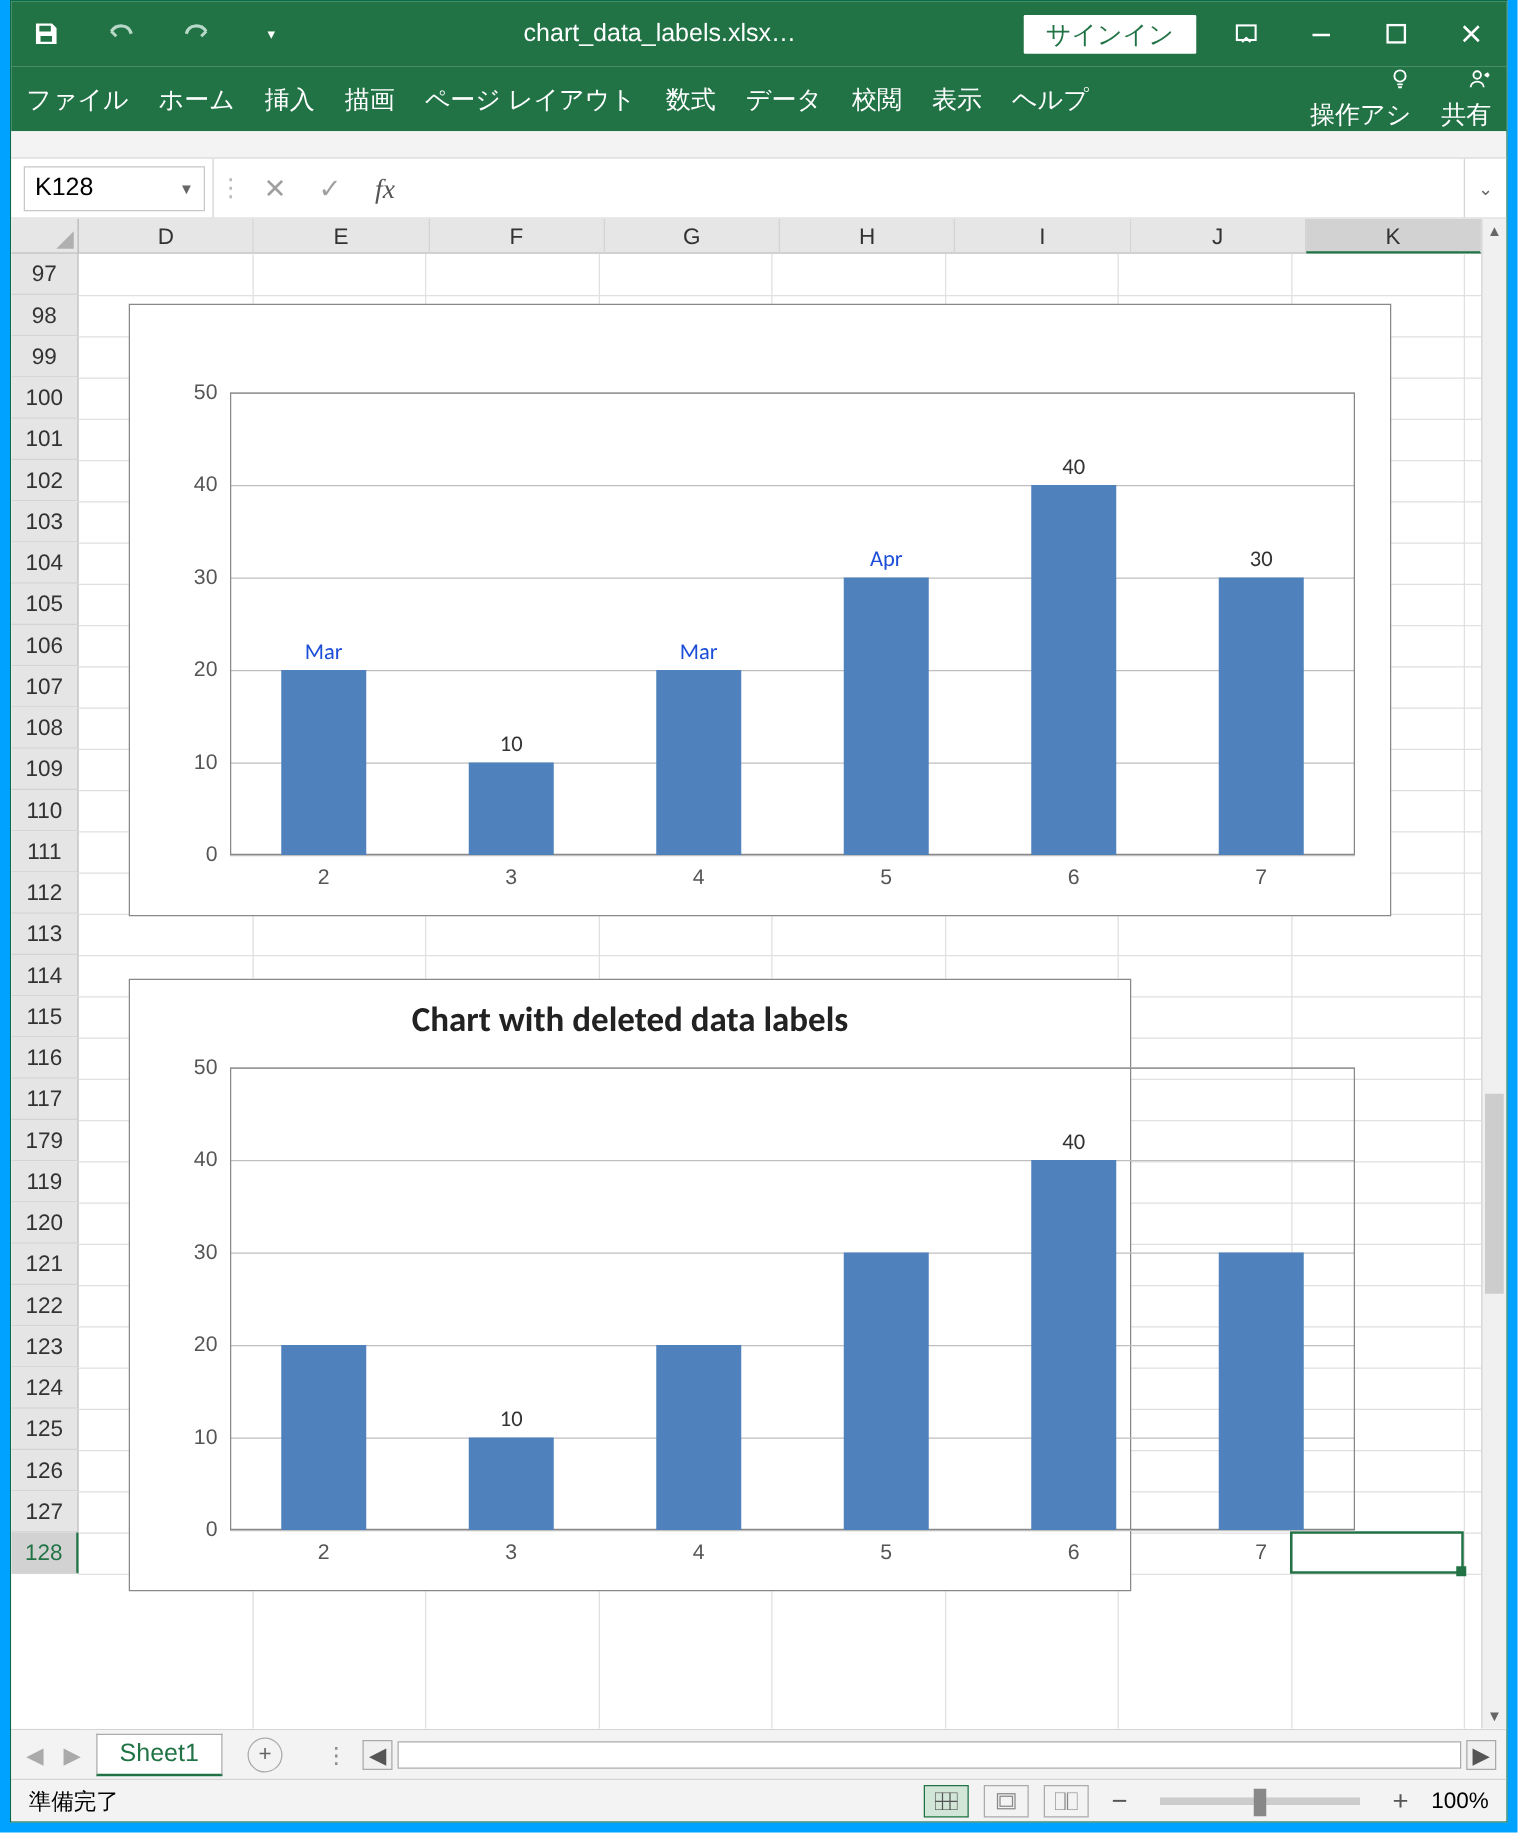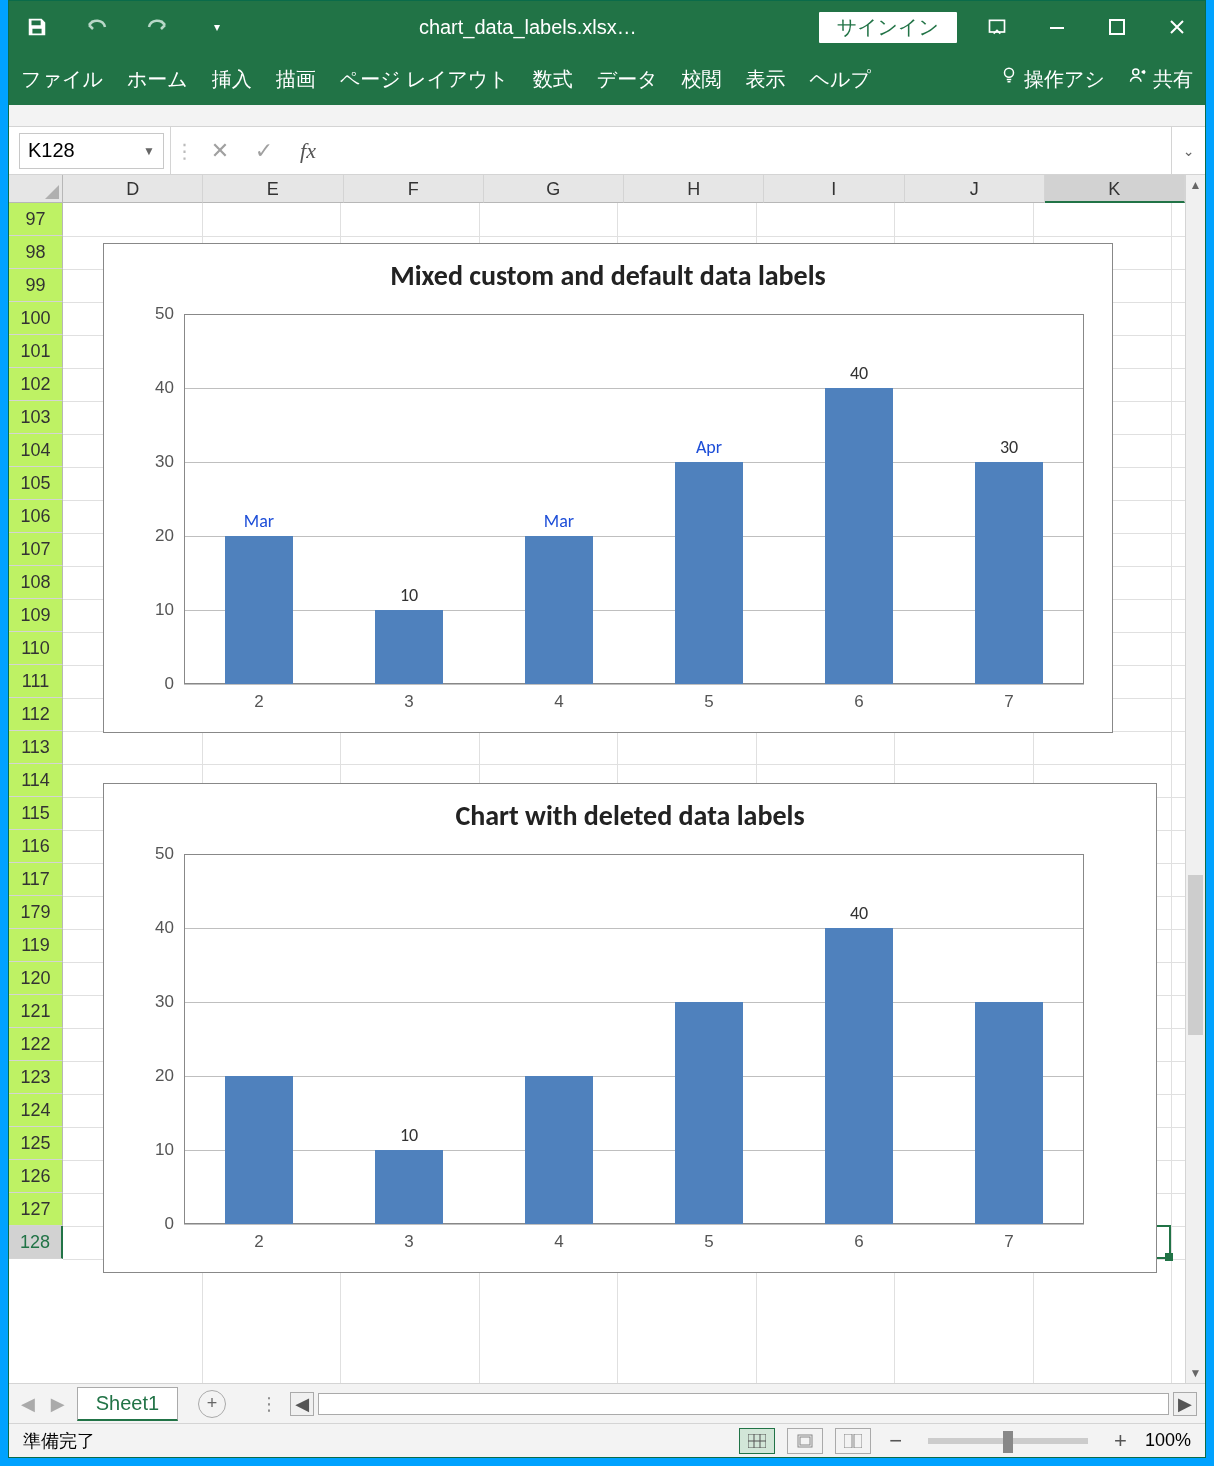--- a/index.html
+++ b/index.html
@@ -7,38 +7,38 @@
   .window { position: absolute; left: 8px; top: 0; right: 8px; bottom: 8px; background: #fff; display: flex; flex-direction: column; border: 1px solid #0a6b4a; }
   .titlebar { background: #217346; color: #fff; height: 52px; display: flex; align-items: center; padding: 0 8px; gap: 20px; }
   .titlebar .tb-btn { width: 40px; height: 40px; display: flex; align-items: center; justify-content: center; cursor: pointer; }
   .titlebar .spacer { flex: 1; text-align: center; font-size: 20px; white-space: nowrap; overflow: hidden; }
   .signin { background: #fff; color: #217346; padding: 2px 18px; font-size: 20px; border-radius: 1px; cursor: pointer; }
   .titlebar svg { fill: #fff; }
   .caret-down { font-size: 12px; }
   .ribbon-tabs { background: #217346; color: #fff; height: 52px; display: flex; align-items: center; padding: 0 12px; gap: 24px; font-size: 20px; }
   .ribbon-tabs > div { cursor: pointer; white-space: nowrap; }
   .ribbon-spacer { flex: 1; }
-  .bulb, .share-ic { display: inline-flex; align-items: flex-start; gap: 6px; }
+  .bulb, .share-ic { display: inline-flex; align-items: flex-end; gap: 6px; flex-direction: column; }
   .ribbon-body { background: #f3f3f3; height: 22px; border-bottom: 1px solid #d4d4d4; }
   .formula-row { display: flex; align-items: center; height: 48px; border-bottom: 1px solid #d4d4d4; background: #fff; }
   .namebox { width: 145px; height: 36px; border: 1px solid #c8c8c8; margin: 0 6px 0 10px; display: flex; align-items: center; padding: 0 8px; font-size: 20px; justify-content: space-between; }
   .namebox .dd { color: #666; font-size: 12px; }
   .fx-sep { width: 28px; display: flex; align-items: center; justify-content: center; color: #bbb; font-size: 20px; border-left: 1px solid #d4d4d4; height: 100%;}
   .fx-btn { width: 44px; display: flex; align-items: center; justify-content: center; color: #a0a0a0; font-size: 22px; }
   .fx-btn.fx { color: #555; font-style: italic; font-family: "Times New Roman", serif; }
   .formula-input { flex: 1; height: 36px; border: none; font-size: 18px; padding: 0 8px; }
   .expand-fb { width: 34px; display: flex; align-items: center; justify-content: center; color: #666; border-left: 1px solid #d4d4d4; height: 100%; }
   .grid-area { flex: 1; position: relative; background: #fff; overflow: hidden; }
   .col-headers { display: flex; position: absolute; left: 0; top: 0; right: 20px; height: 28px; background: #e6e6e6; }
   .corner { width: 54px; height: 28px; border-right: 1px solid #b7b7b7; border-bottom: 1px solid #b7b7b7; background: #e6e6e6; position: relative; }
   .corner::after { content: ""; position: absolute; right: 3px; bottom: 3px; width: 0; height: 0; border-right: 14px solid #b0b0b0; border-top: 14px solid transparent; }
   .ch { flex: 1; min-width: 0; text-align: center; font-size: 18px; color: #333; border-right: 1px solid #d4d4d4; border-bottom: 1px solid #b7b7b7; line-height: 28px; background: #e6e6e6;}
   .ch.sel { background: #d2d2d2; border-bottom: 2px solid #217346; }
   .row-headers { position: absolute; left: 0; top: 28px; width: 54px; bottom: 0; }
-  .rh { height: 33px; text-align: center; font-size: 18px; color: #333; border-right: 1px solid #b7b7b7; border-bottom: 1px solid #d4d4d4; line-height: 33px; background: #bef264;}
+  .rh { height: 33px; text-align: center; font-size: 18px; color: #333; border-right: 1px solid #b7b7b7; border-bottom: 1px solid #d4d4d4; line-height: 33px; background: #e5e5e5;}
   .rh.sel { background: #d2d2d2; border-right: 2px solid #217346; color: #217346; }
   .cells { position: absolute; left: 54px; top: 28px; right: 20px; bottom: 0; background: #fff; }
   .gridlines-v { position: absolute; top: 0; bottom: 0; width: 1px; background: #e0e0e0; }
   .gridlines-h { position: absolute; left: 0; right: 0; height: 1px; background: #e0e0e0; }
   .vscroll { position: absolute; right: 0; top: 0; bottom: 0; width: 20px; background: #f0f0f0; border-left: 1px solid #d4d4d4; }
   .vscroll .arrow { height: 20px; display: flex; align-items: center; justify-content: center; color: #666; font-size: 12px;}
   .vscroll .thumb { position: absolute; left: 2px; right: 2px; background: #cdcdcd; }
   .chart { position: absolute; background: #fff; border: 1px solid #888; }
   .chart-title { text-align: center; font-size: 28px; font-weight: bold; color: #222; font-family: Calibri, Arial, sans-serif; padding: 14px 0 6px 0;}
   .plot { position: absolute; }
@@ -238,21 +238,20 @@
         <div class="gridlines-h" style="top: 825px;"></div>
         <div class="gridlines-h" style="top: 858px;"></div>
         <div class="gridlines-h" style="top: 891px;"></div>
         <div class="gridlines-h" style="top: 924px;"></div>
         <div class="gridlines-h" style="top: 957px;"></div>
         <div class="gridlines-h" style="top: 990px;"></div>
         <div class="gridlines-h" style="top: 1023px;"></div>
         <div class="gridlines-h" style="top: 1056px;"></div>
         <div class="sel-cell" style="left: 968.5px; top: 1022px; width: 139.5px; height: 34px;"></div>
         <div class="chart" style="left: 40px; top: 40px; width: 1010px; height: 490px;">
-          <div class="chart-title">Mixed custom and default data labels</div>
           <div class="plot" style="left: 80px; top: 70px; width: 900px; height: 370px;">
             <div class="hgrid" style="top: 370px;"></div>
             <div class="yaxis-label" style="right: 910px; top: 370px; width: 40px;">0</div>
             <div class="hgrid" style="top: 296px;"></div>
             <div class="yaxis-label" style="right: 910px; top: 296px; width: 40px;">10</div>
             <div class="hgrid" style="top: 222px;"></div>
             <div class="yaxis-label" style="right: 910px; top: 222px; width: 40px;">20</div>
             <div class="hgrid" style="top: 148px;"></div>
             <div class="yaxis-label" style="right: 910px; top: 148px; width: 40px;">30</div>
             <div class="hgrid" style="top: 74px;"></div>
@@ -273,21 +272,21 @@
             <div class="xaxis-label" style="left: 525px; top: 378px;">5</div>
             <div class="dlabel red" style="left: 525px; top: 122px;">Apr</div>
             <div class="bar" style="left: 641.25px; width: 67.5px; top: 74px; height: 296px;"></div>
             <div class="xaxis-label" style="left: 675px; top: 378px;">6</div>
             <div class="dlabel" style="left: 675px; top: 48px;">40</div>
             <div class="bar" style="left: 791.25px; width: 67.5px; top: 148px; height: 222px;"></div>
             <div class="xaxis-label" style="left: 825px; top: 378px;">7</div>
             <div class="dlabel" style="left: 825px; top: 122px;">30</div>
           </div>
         </div>
-        <div class="chart" style="left: 40px; top: 580px; width: 1054px; height: 490px;">
+        <div class="chart" style="left: 40px; top: 580px; width: 802px; height: 490px;">
           <div class="chart-title">Chart with deleted data labels</div>
           <div class="plot" style="left: 80px; top: 70px; width: 900px; height: 370px;">
             <div class="hgrid" style="top: 370px;"></div>
             <div class="yaxis-label" style="right: 910px; top: 370px; width: 40px;">0</div>
             <div class="hgrid" style="top: 296px;"></div>
             <div class="yaxis-label" style="right: 910px; top: 296px; width: 40px;">10</div>
             <div class="hgrid" style="top: 222px;"></div>
             <div class="yaxis-label" style="right: 910px; top: 222px; width: 40px;">20</div>
             <div class="hgrid" style="top: 148px;"></div>
             <div class="yaxis-label" style="right: 910px; top: 148px; width: 40px;">30</div>

